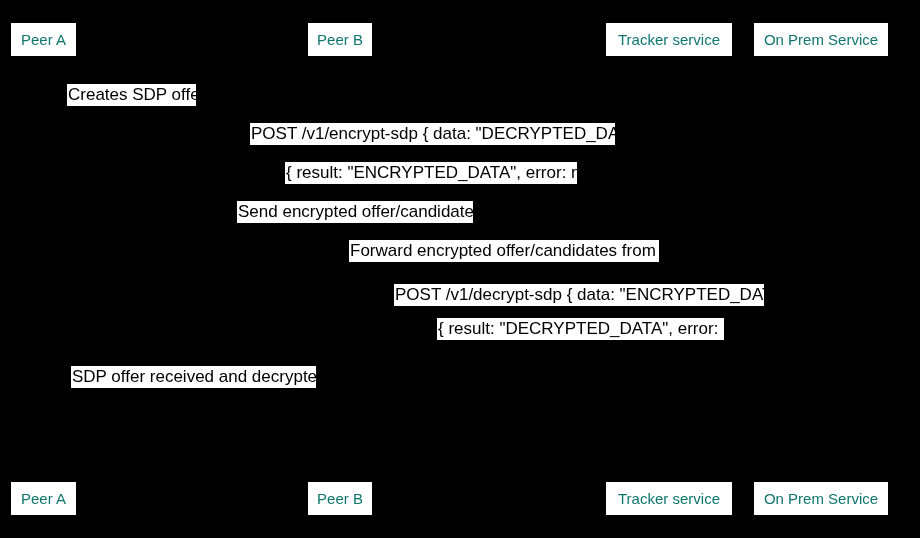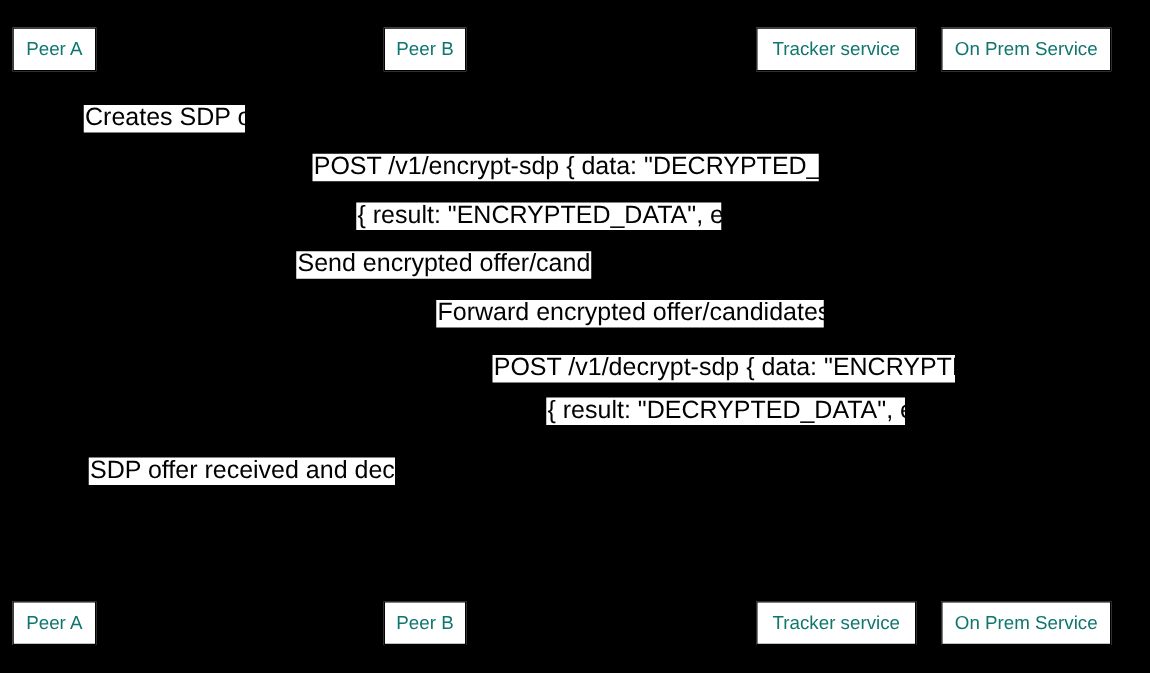--- a/index.html
+++ b/index.html
@@ -44,21 +44,21 @@
   .arrow-line {
     position: absolute;
     height: 1px;
     background: #000000;
   }
   
   .msg-label {
     position: absolute;
     background: #ffffff;
     color: #000000;
-    font-size: 20px;
+    font-size: 17px;
     line-height: 19px;
     white-space: nowrap;
     box-sizing: border-box;
     padding: 1px 1px 2px 1px;
     text-align: center;
   }
   .msg-label.left {
     text-align: left;
   }
   
@@ -102,21 +102,21 @@
   </div>
   <div class="actor-box" style="left:605px; top:22px; width:128px;">
     <span>Tracker service</span>
   </div>
   <div class="actor-box" style="left:753px; top:22px; width:136px;">
     <span>On Prem Service</span>
   </div>
 
   <div class="msg-label left" style="left:67px; top:84px; width:129px;">Creates SDP offer</div>
 
-  <div class="msg-label" style="left:250px; top:123px; width:405px;">POST /v1/encrypt-sdp { data: "DECRYPTED_DATA" }</div>
+  <div class="msg-label" style="left:250px; top:123px; width:365px;">POST /v1/encrypt-sdp { data: "DECRYPTED_DATA" }</div>
 
   <div class="msg-label" style="left:285px; top:162px; width:292px;">{ result: "ENCRYPTED_DATA", error: null }</div>
 
   <div class="msg-label" style="left:349px; top:240px; width:310px;">Forward encrypted offer/candidates from A</div>
 
   <div class="msg-label" style="left:237px; top:201px; width:236px;">Send encrypted offer/candidates</div>
 
   <div class="msg-label" style="left:394px; top:284px; width:370px;">POST /v1/decrypt-sdp { data: "ENCRYPTED_DATA" }</div>
 
   <div class="msg-label" style="left:437px; top:318px; width:287px;">{ result: "DECRYPTED_DATA", error: null }</div>

